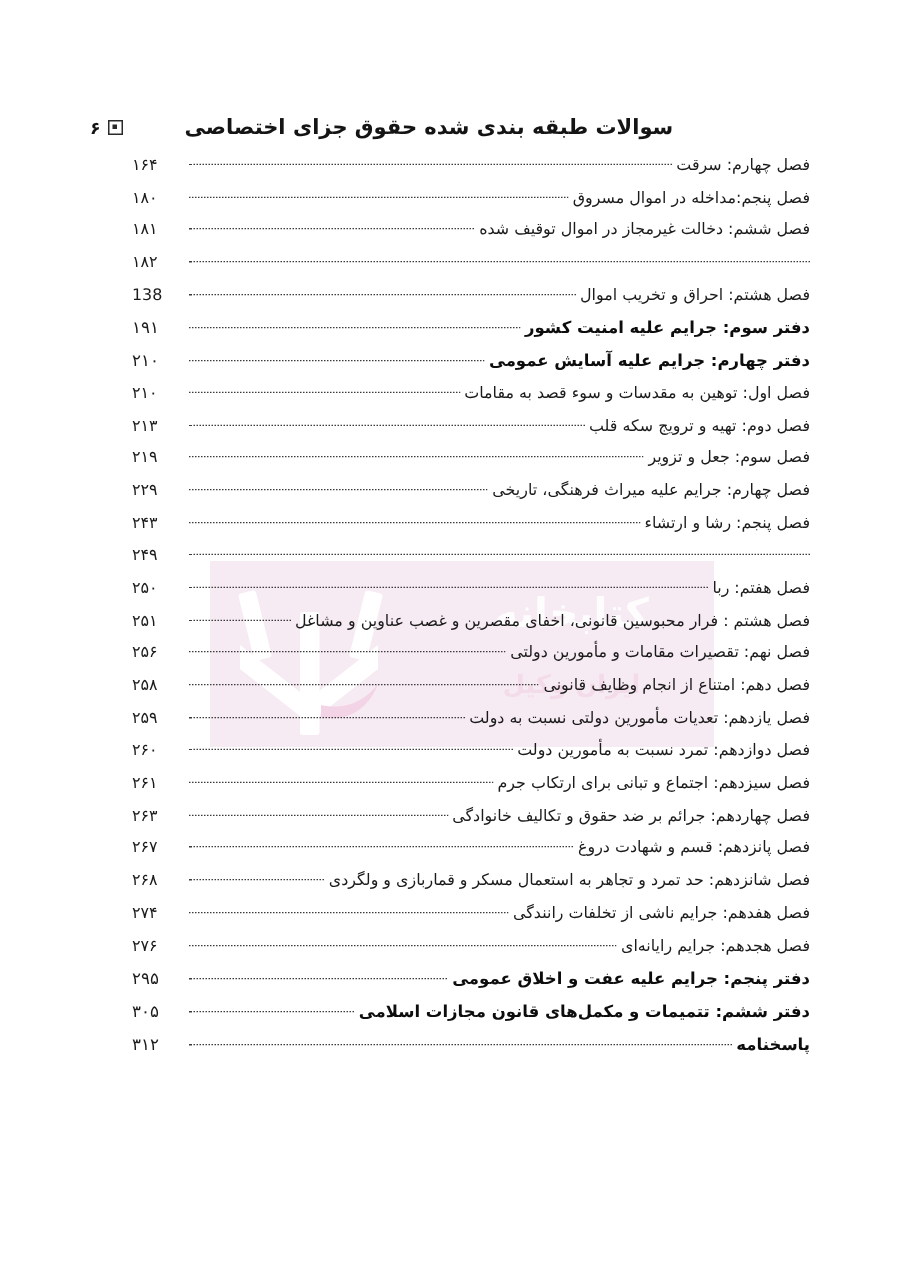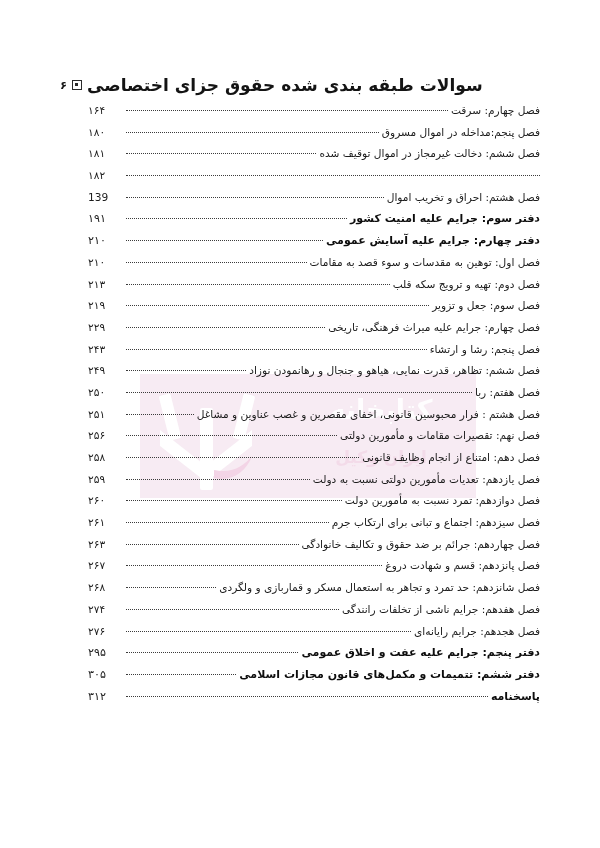--- a/index.html
+++ b/index.html
@@ -78,25 +78,26 @@
     left: 60px;
     right: 60px;
     height: 22px;
     display: flex;
     flex-direction: row;
     align-items: center;
     justify-content: flex-end;
     z-index: 3;
   }
   .header-title {
-    font-size: 17px;
+    font-size: 14px;
     font-weight: 700;
     color: #141414;
     white-space: nowrap;
     letter-spacing: 0;
+    margin-left: 36px;
   }
   .header-mark {
     display: inline-block;
     width: 8px;
     height: 8px;
     border: 1.3px solid #2a2a2a;
     margin: 0 5px 0 5px;
     position: relative;
     top: 0px;
     flex: 0 0 auto;
@@ -218,21 +219,21 @@
     </div>
 
     <div class="toc-row">
       <span class="toc-dots"></span>
       <span class="toc-page">۱۸۲</span>
     </div>
 
     <div class="toc-row">
       <span class="toc-label">فصل هشتم: احراق و تخریب اموال</span>
       <span class="toc-dots"></span>
-      <span class="toc-page">139</span>
+      <span class="toc-page">138</span>
     </div>
 
     <div class="toc-row bold">
       <span class="toc-label">دفتر سوم: جرایم علیه امنیت کشور</span>
       <span class="toc-dots"></span>
       <span class="toc-page">۱۹۱</span>
     </div>
 
     <div class="toc-row bold">
       <span class="toc-label">دفتر چهارم: جرایم علیه آسایش عمومی</span>
@@ -264,21 +265,20 @@
       <span class="toc-page">۲۲۹</span>
     </div>
 
     <div class="toc-row">
       <span class="toc-label">فصل پنجم: رشا و ارتشاء</span>
       <span class="toc-dots"></span>
       <span class="toc-page">۲۴۳</span>
     </div>
 
     <div class="toc-row">
-      <span class="toc-label">فصل ششم: تظاهر، قدرت نمایی، هیاهو و جنجال و رهانمودن نوزاد</span>
       <span class="toc-dots"></span>
       <span class="toc-page">۲۴۹</span>
     </div>
 
     <div class="toc-row">
       <span class="toc-label">فصل هفتم: ربا</span>
       <span class="toc-dots"></span>
       <span class="toc-page">۲۵۰</span>
     </div>
 

